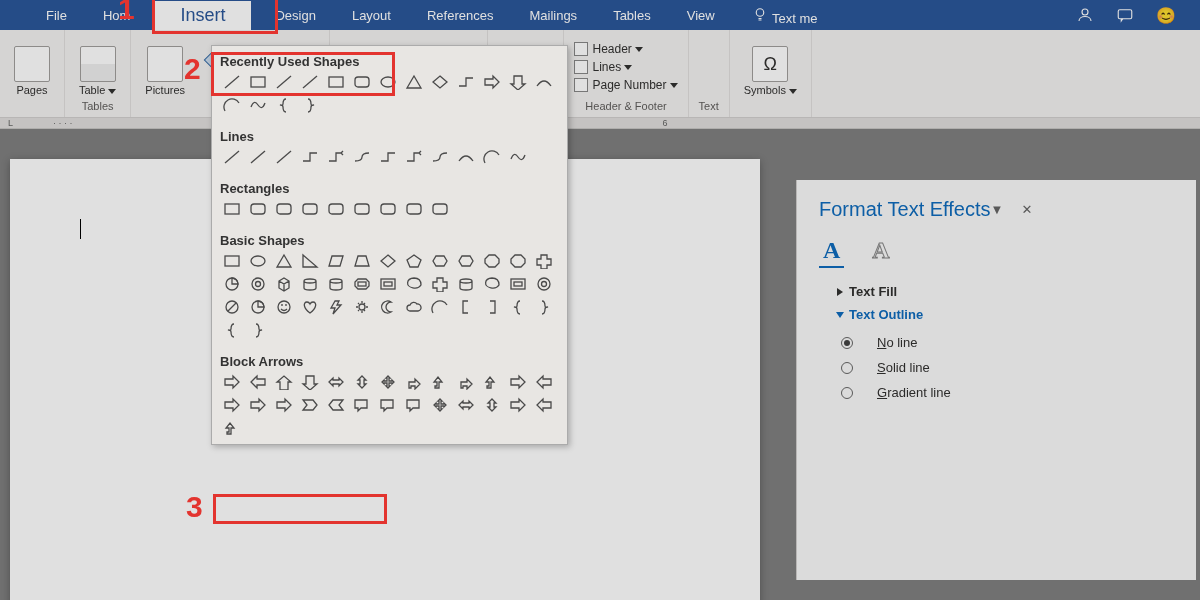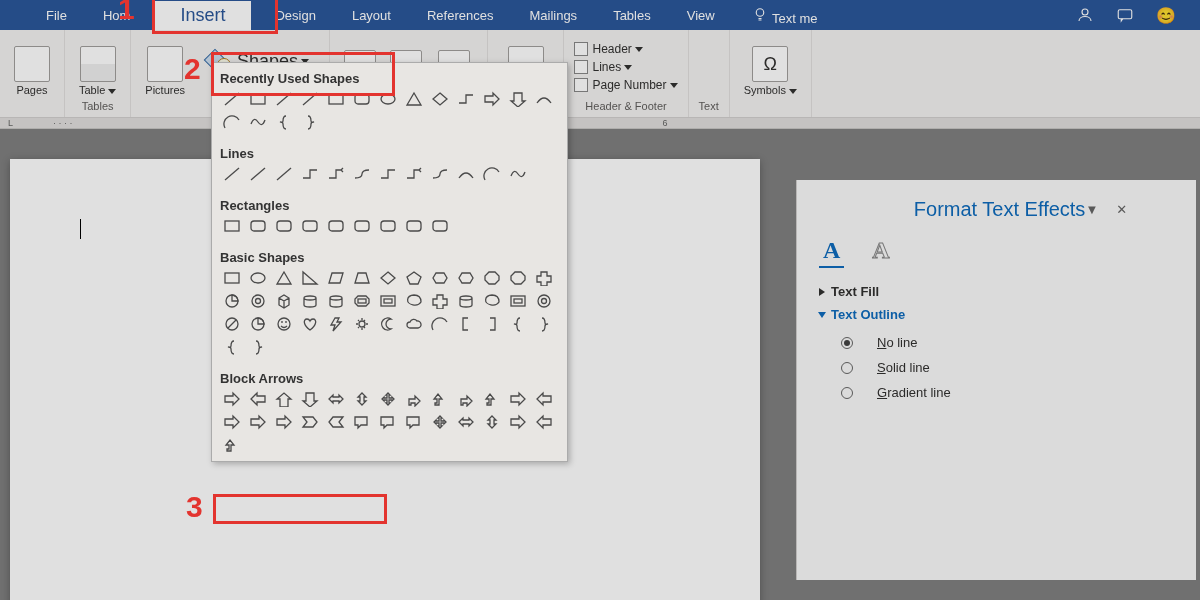--- a/index.html
+++ b/index.html
@@ -32,44 +32,44 @@
 .hf-col { display:flex; flex-direction:column; gap:4px; font-size:12px; color:#323130; padding:6px 0; }
 .hf-item { display:flex; align-items:center; gap:4px; cursor:pointer; }
 .hf-item .mini { width:14px; height:14px; border:1px solid #888; background:#fff; }
 
 
 .txt-col { display:flex; flex-wrap:wrap; gap:4px; width:110px; padding-top:6px; }
 .txt-col .sq { width:22px; height:18px; border:1px solid #888; background:#fff; }
 
 
 .shapes-dropdown {
-  position: absolute; left: 211px; top: 62px; width: 357px;
+  position: absolute; left: 211px; top: 45px; width: 357px;
   background: #e8e6e3; border: 1px solid #ababab; box-shadow: 2px 2px 6px rgba(0,0,0,.25);
   z-index: 50;
 }
 .dd-section { padding: 4px 8px 6px; }
 .dd-title { font-weight: 600; font-size: 13px; color: #333; padding: 4px 0 3px; }
 .dd-grid { display: flex; flex-wrap: wrap; gap: 3px 3px; }
 .shp { width: 23px; height: 20px; display:flex; align-items:center; justify-content:center; cursor:pointer; }
 .shp svg { width: 18px; height: 16px; stroke: #4a4a4a; stroke-width: 1.3; fill: none; }
 
 
 .ruler { height: 20px; background: #e1dfdd; border-bottom:1px solid #c8c6c4; font-size:9px; color:#666; padding-left:8px; display:flex; align-items:center; }
 .doc-area { flex:1; background:#808080; display:flex; padding:30px 0 0 10px; }
 .page { width: 750px; height: 1000px; background:#fff; box-shadow: 0 2px 8px rgba(0,0,0,.3); padding: 60px 70px; }
 .cursor { width:1px; height:20px; background:#000; }
 
 
 .format-pane { position:absolute; right:4px; top:180px; width: 400px; height: 400px; background:#fafafa; border-left:1px solid #d2d0ce; padding: 18px 22px; }
-.pane-title { display:flex; align-items:center; justify-content:center; color:#0f6cbd; font-size:20px;margin-left:48px; }
+.pane-title { display:flex; align-items:center; justify-content:flex-start; color:#0f6cbd; font-size:20px; }
 .pane-title .controls { display:flex; gap:18px; color:#666; font-size:13px; }
 .pane-tabs { display:flex; gap:24px; margin:16px 0; }
 .pane-tab-A { font-family: Georgia, serif; font-size: 24px; font-weight:bold; color:#0f6cbd; border-bottom:2px solid #0f6cbd; padding:0 4px 2px; }
 .pane-tab-A.outline { color:#888; border-bottom:none; -webkit-text-stroke: 1px #888; -webkit-text-fill-color: transparent; }
-.pane-sec { font-size:13px; color:#323130; margin:8px 0; display:flex; align-items:center; gap:6px; font-weight:600; cursor:pointer; }
+.pane-sec { font-size:13px; color:#323130; margin:8px 18px; display:flex; align-items:center; gap:6px; font-weight:600; cursor:pointer; }
 .pane-sec.expanded { color:#0f6cbd; }
 .tri { width:0; height:0; border-top:4px solid transparent; border-bottom:4px solid transparent; border-left:6px solid currentColor; }
 .tri.down { transform: rotate(90deg); }
 .radio-row { display:flex; align-items:center; gap:24px; font-size:13px; color:#323130; padding:5px 0 5px 22px; cursor:pointer; }
 .radio { width:12px; height:12px; border:1px solid #666; border-radius:50%; display:flex; align-items:center; justify-content:center; }
 .radio.checked::after { content:''; width:6px; height:6px; background:#444; border-radius:50%; }
 .underline-letter { text-decoration: underline; }
 
 
 .callout { position:absolute; border: 3px solid #e3342f; z-index: 80; pointer-events:none; }

